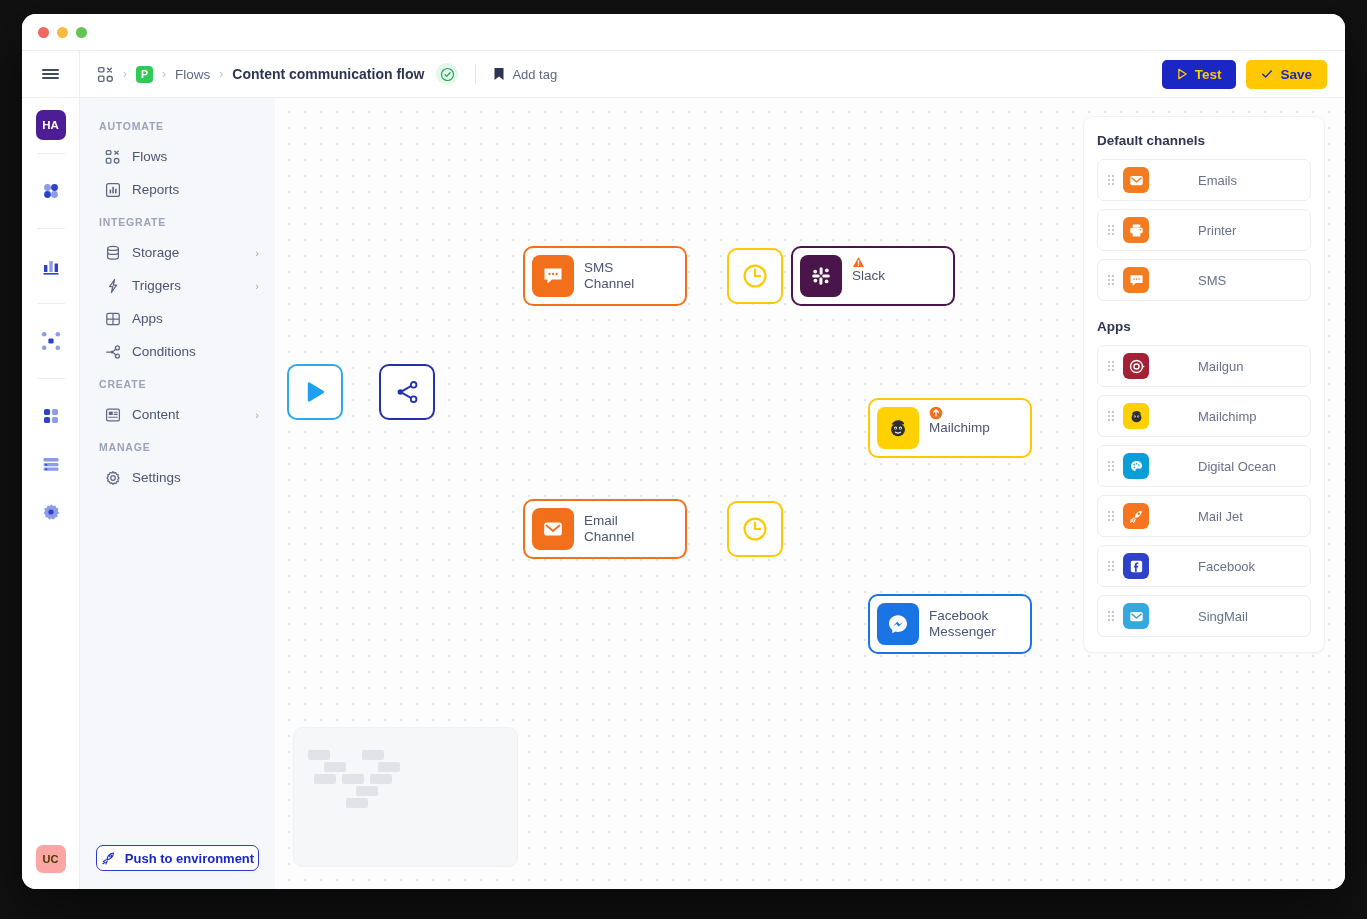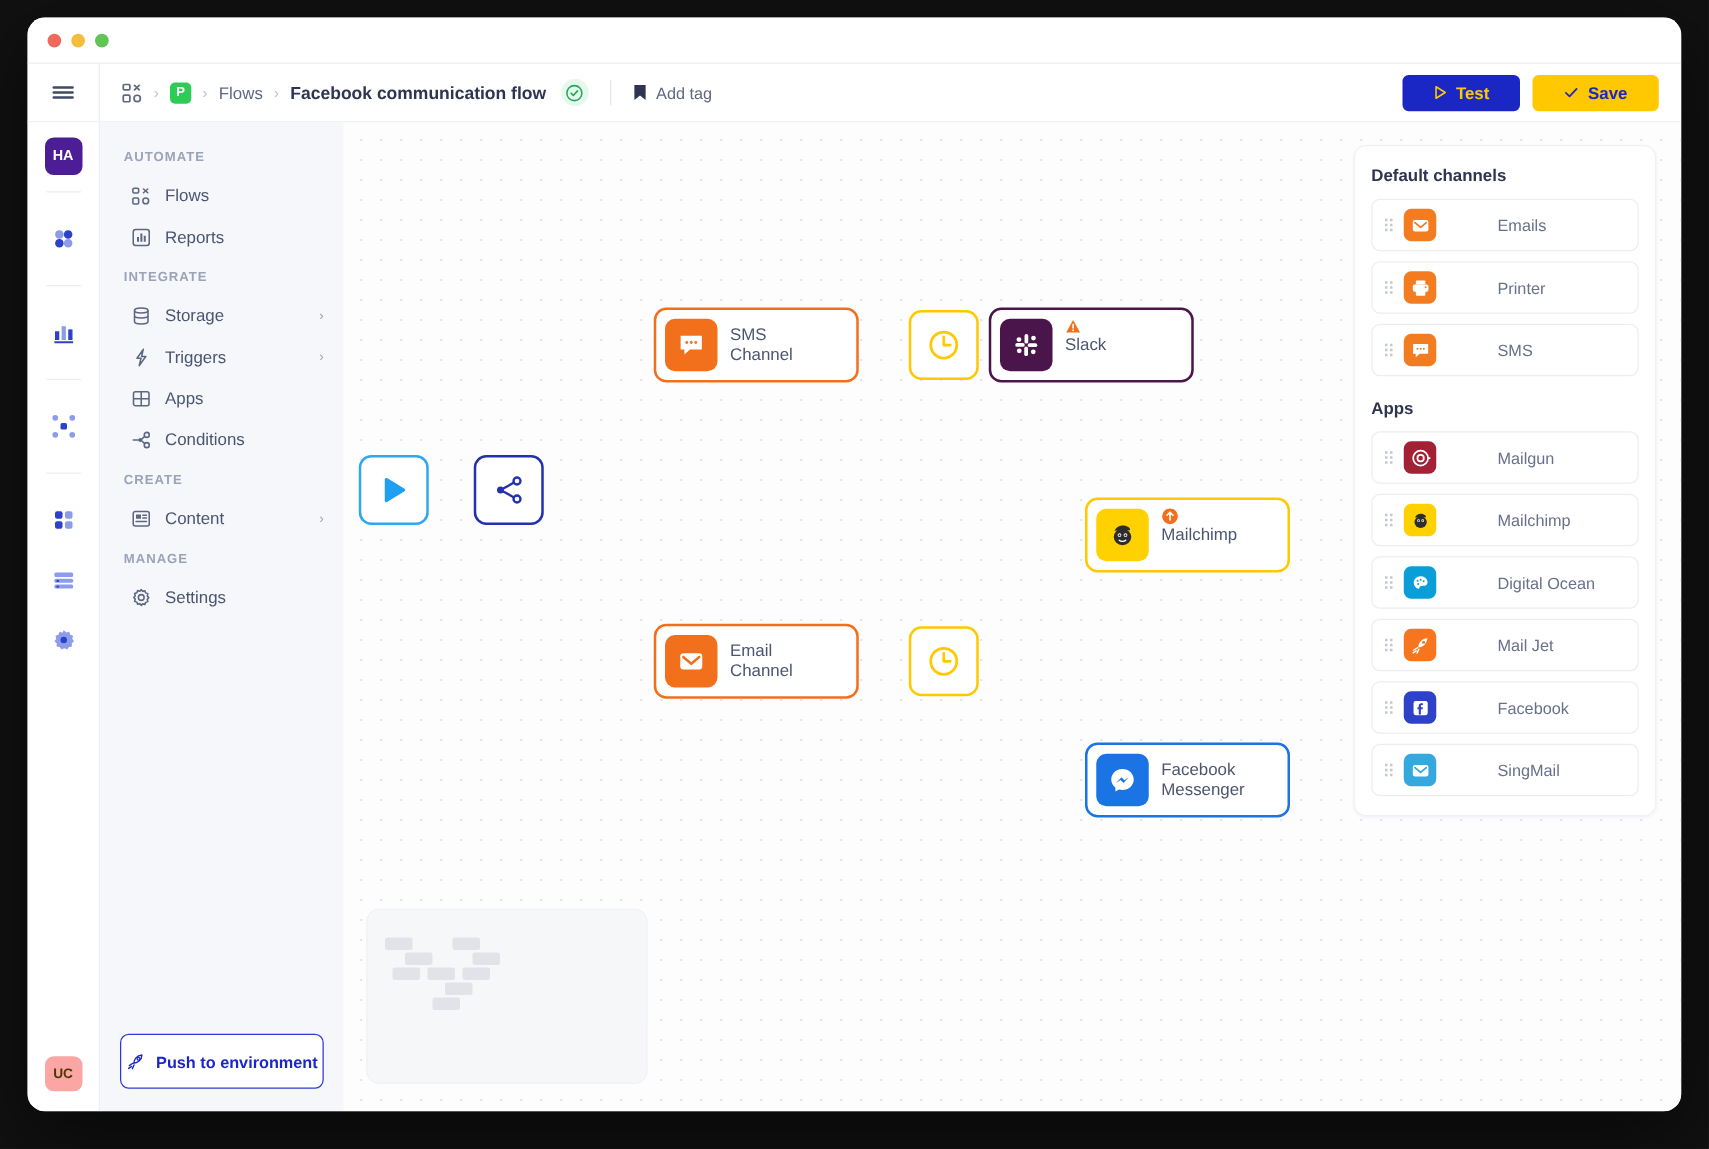--- a/index.html
+++ b/index.html
@@ -69,21 +69,21 @@
     margin-left: 3px;
   }
   .vdiv { width: 1px; height: 20px; background: #e3e6ed; margin: 0 8px; }
   .addtag {
     display: flex; align-items: center; gap: 7px;
     color: #5d6880; font-size: 13px; cursor: pointer;
   }
   .topbar-right { margin-left: auto; display: flex; gap: 10px; align-items: center; }
   .btn {
     display: flex; align-items: center; gap: 7px;
-    height: 29px; padding: 0 25px; border-radius: 5px;
+    height: 29px; padding: 0 15px; border-radius: 5px;
     font-size: 13.5px; font-weight: bold; cursor: pointer; border: none;
   }
   .btn-test { background: #1b27c4; color: #ffc800; }
   .btn-save { background: #ffc800; color: #1b27c4; }
 
   
   .body { flex: 1; display: flex; min-height: 0; }
 
   
   .rail {
@@ -127,21 +127,21 @@
   }
   .nav-section:first-child { margin-top: 4px; }
   .nav-item {
     display: flex; align-items: center; gap: 11px;
     height: 33px; padding: 0 16px 0 25px;
     font-size: 13.5px; color: #4a5570; cursor: pointer;
   }
   .nav-item .chev { margin-left: auto; color: #9aa3b8; font-size: 11px; }
   .nav-bottom { margin-top: auto; padding: 14px 16px 18px 16px; }
   .push-btn {
-    width: 100%; height: 44px; border-radius: 7px;
+    width: 100%; height: 26px; border-radius: 7px;
     border: 1px solid #2b3ad6; background: #fff;
     color: #1b27c4; font-size: 13px; font-weight: bold;
     display: flex; align-items: center; justify-content: center; gap: 9px;
     cursor: pointer;
   }
 
   
   .canvas {
     flex: 1; position: relative; min-width: 0;
     background-color: #fdfdfe;
@@ -233,21 +233,21 @@
           <path d="M10 2.2 L13.5 5.6 M13.5 2.2 L10 5.6" stroke="#5d6880" stroke-width="1.3" stroke-linecap="round"></path>
           <rect x="1.5" y="9.5" width="5" height="5" rx="1" stroke="#5d6880" stroke-width="1.3"></rect>
           <circle cx="12" cy="12" r="2.4" stroke="#5d6880" stroke-width="1.3"></circle>
         </svg>
       </span>
       <span class="bc-sep">›</span>
       <span class="bc-badge">P</span>
       <span class="bc-sep">›</span>
       <span class="bc-link">Flows</span>
       <span class="bc-sep">›</span>
-      <span class="bc-current">Facebook communication flow</span>
+      <span class="bc-current">Content communication flow</span>
       <span class="check-badge">
         <svg width="15" height="15" viewBox="0 0 16 16" fill="none">
           <circle cx="8" cy="8" r="6.4" stroke="#22a85a" stroke-width="1.3"></circle>
           <path d="M5.3 8.2 L7.1 10 L10.7 6.1" stroke="#22a85a" stroke-width="1.4" stroke-linecap="round" stroke-linejoin="round"></path>
         </svg>
       </span>
       <span class="vdiv"></span>
       <span class="addtag">
         <span style="display:flex">
           <svg width="12" height="14" viewBox="0 0 12 14">

